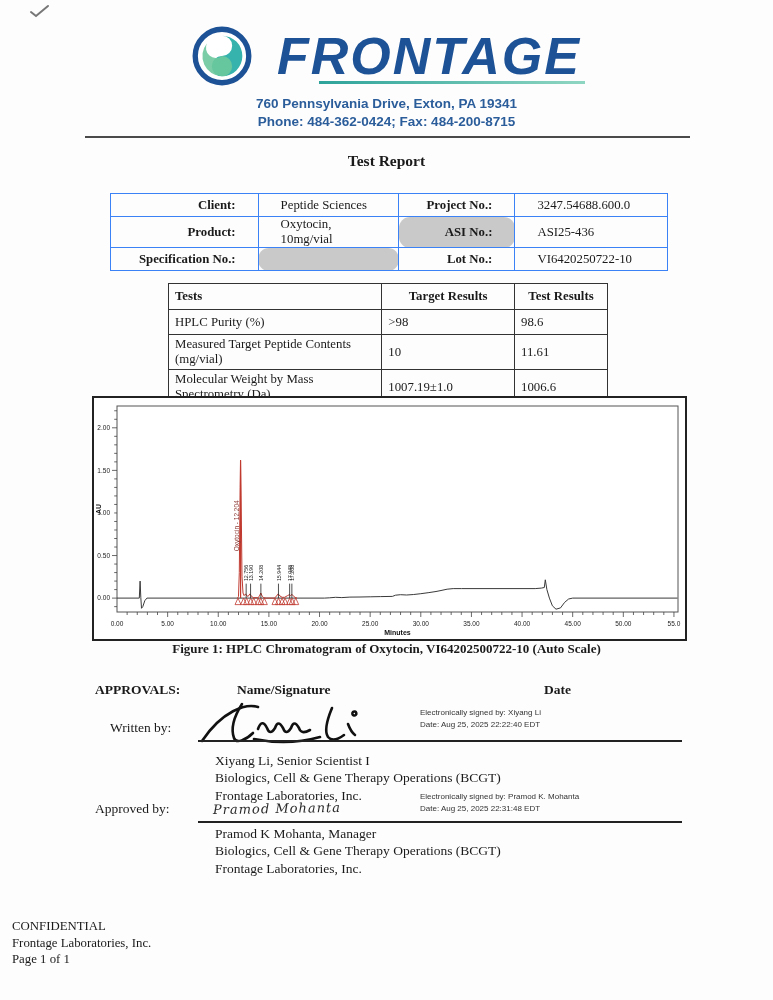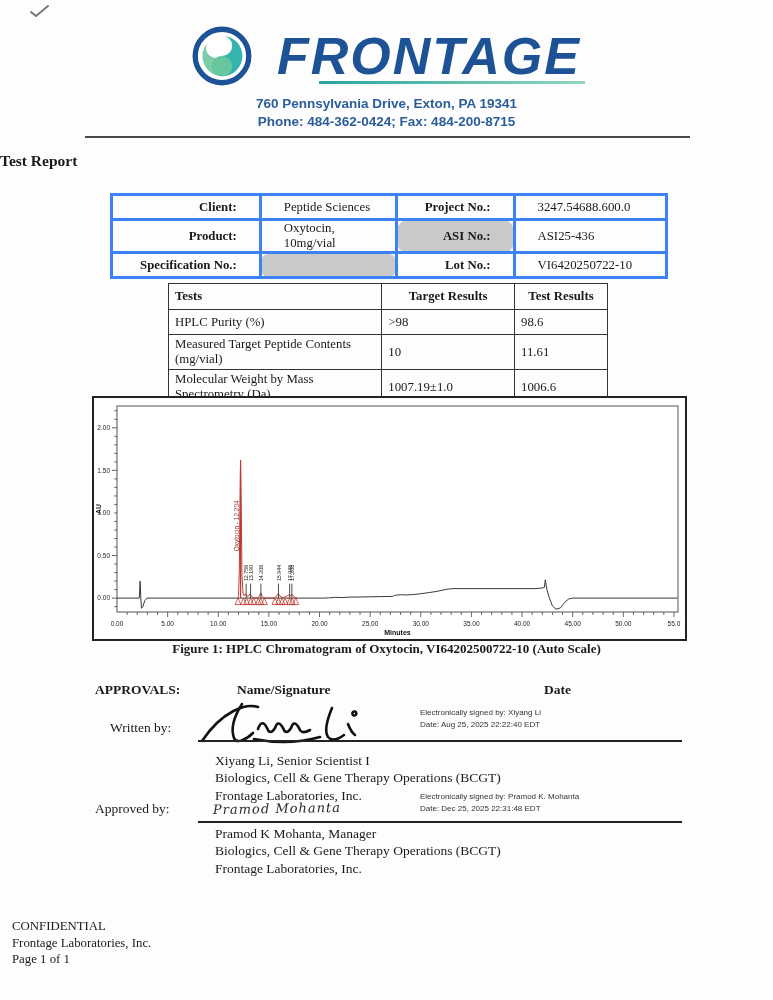--- a/index.html
+++ b/index.html
@@ -15,27 +15,27 @@
          font-size:52px;letter-spacing:2px;color:#1d5296;line-height:1;}
   .brand-underline{position:absolute;left:42px;right:-4px;bottom:-2px;height:3px;
          background:linear-gradient(90deg,#2ea39a,#8fd6c2);}
   .addr{font-family:"Liberation Sans",sans-serif;font-weight:bold;font-size:13.5px;
         color:#2b5d9b;margin-top:9px;line-height:1.3;}
   .addr2{font-family:"Liberation Sans",sans-serif;font-weight:bold;font-size:13.5px;
         color:#2b5d9b;line-height:1.3;}
   .header-rule{position:absolute;left:85px;top:136px;width:605px;height:2px;background:#4a4a4a;}
 
   
-  .report-title{position:absolute;left:0;top:152px;width:773px;text-align:left;
+  .report-title{position:absolute;left:0;top:152px;width:773px;text-align:center;
         font-weight:bold;font-size:15.5px;}
 
   
   table{border-collapse:collapse;}
   .info-table{position:absolute;left:110px;top:193px;width:558px;font-size:12.8px;}
-  .info-table td{border:3px solid #3b82f6;height:22px;padding:0 22px;}
+  .info-table td{border:1px solid #3b82f6;height:22px;padding:0 22px;}
   .info-table .lbl{font-weight:bold;text-align:right;white-space:nowrap;}
   .info-table .val{text-align:left;}
   .c1{width:118px;} .c2{width:210px;} .c3{width:84px;} .c4{width:146px;}
   .shaded{background:#c9c9c9;border-radius:11px;}
 
   
   .results-table{position:absolute;left:168px;top:283px;width:440px;font-size:12.8px;}
   .results-table td,.results-table th{border:1px solid #333;padding:2px 6px;}
   .results-table th{font-weight:bold;text-align:center;height:21px;}
   .results-table td{height:20px;}
@@ -302,21 +302,21 @@
   <div class="name-block" style="top:744px;margin-top:8px;">
     <div>Xiyang Li, Senior Scientist I</div>
     <div>Biologics, Cell &amp; Gene Therapy Operations (BCGT)</div>
     <div>Frontage Laboratories, Inc.</div>
   </div>
 
   <div class="sig-label" style="left:95px;top:801px;">Approved by:</div>
   <div class="sig2-text">Pramod Mohanta</div>
   <div class="esign" style="left:420px;top:791px;">
     <div>Electronically signed by: Pramod K. Mohanta</div>
-    <div>Date: Dec 25, 2025 22:31:48 EDT</div>
+    <div>Date: Aug 25, 2025 22:31:48 EDT</div>
   </div>
   <div class="sig-rule" style="top:821px;"></div>
   <div class="name-block" style="top:825px;">
     <div>Pramod K Mohanta, Manager</div>
     <div>Biologics, Cell &amp; Gene Therapy Operations (BCGT)</div>
     <div>Frontage Laboratories, Inc.</div>
   </div>
 
   <div class="footer">
     <div>CONFIDENTIAL</div>

